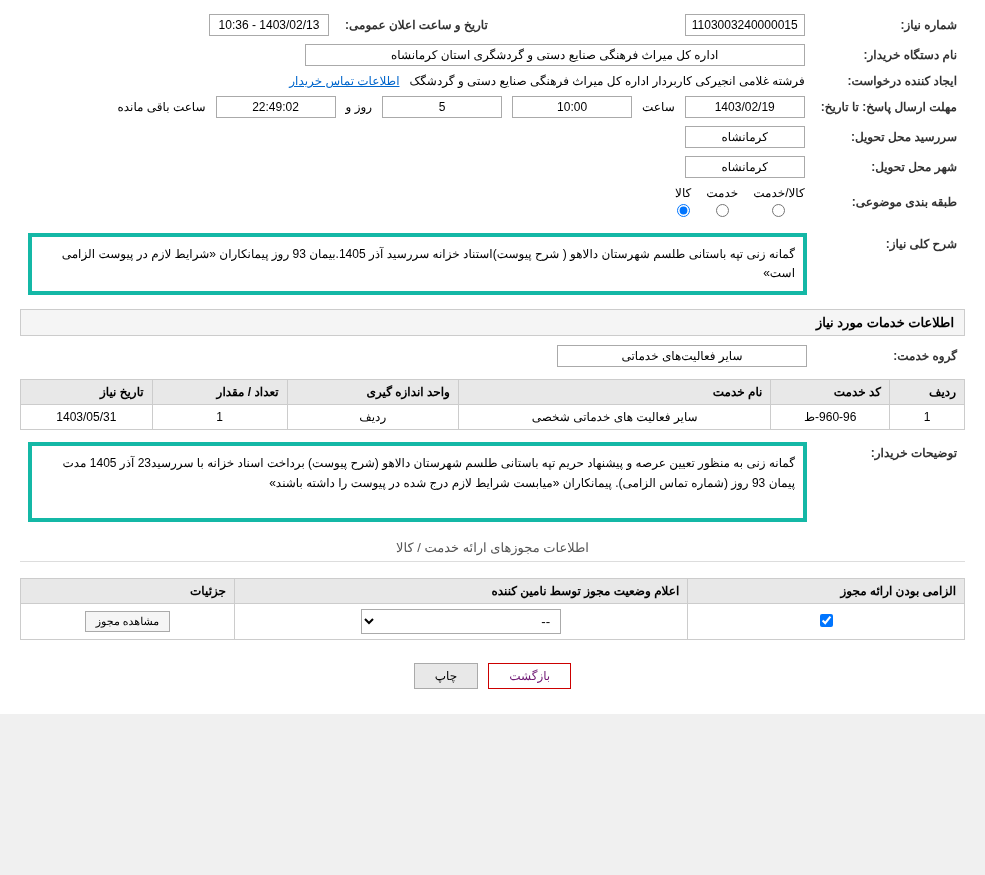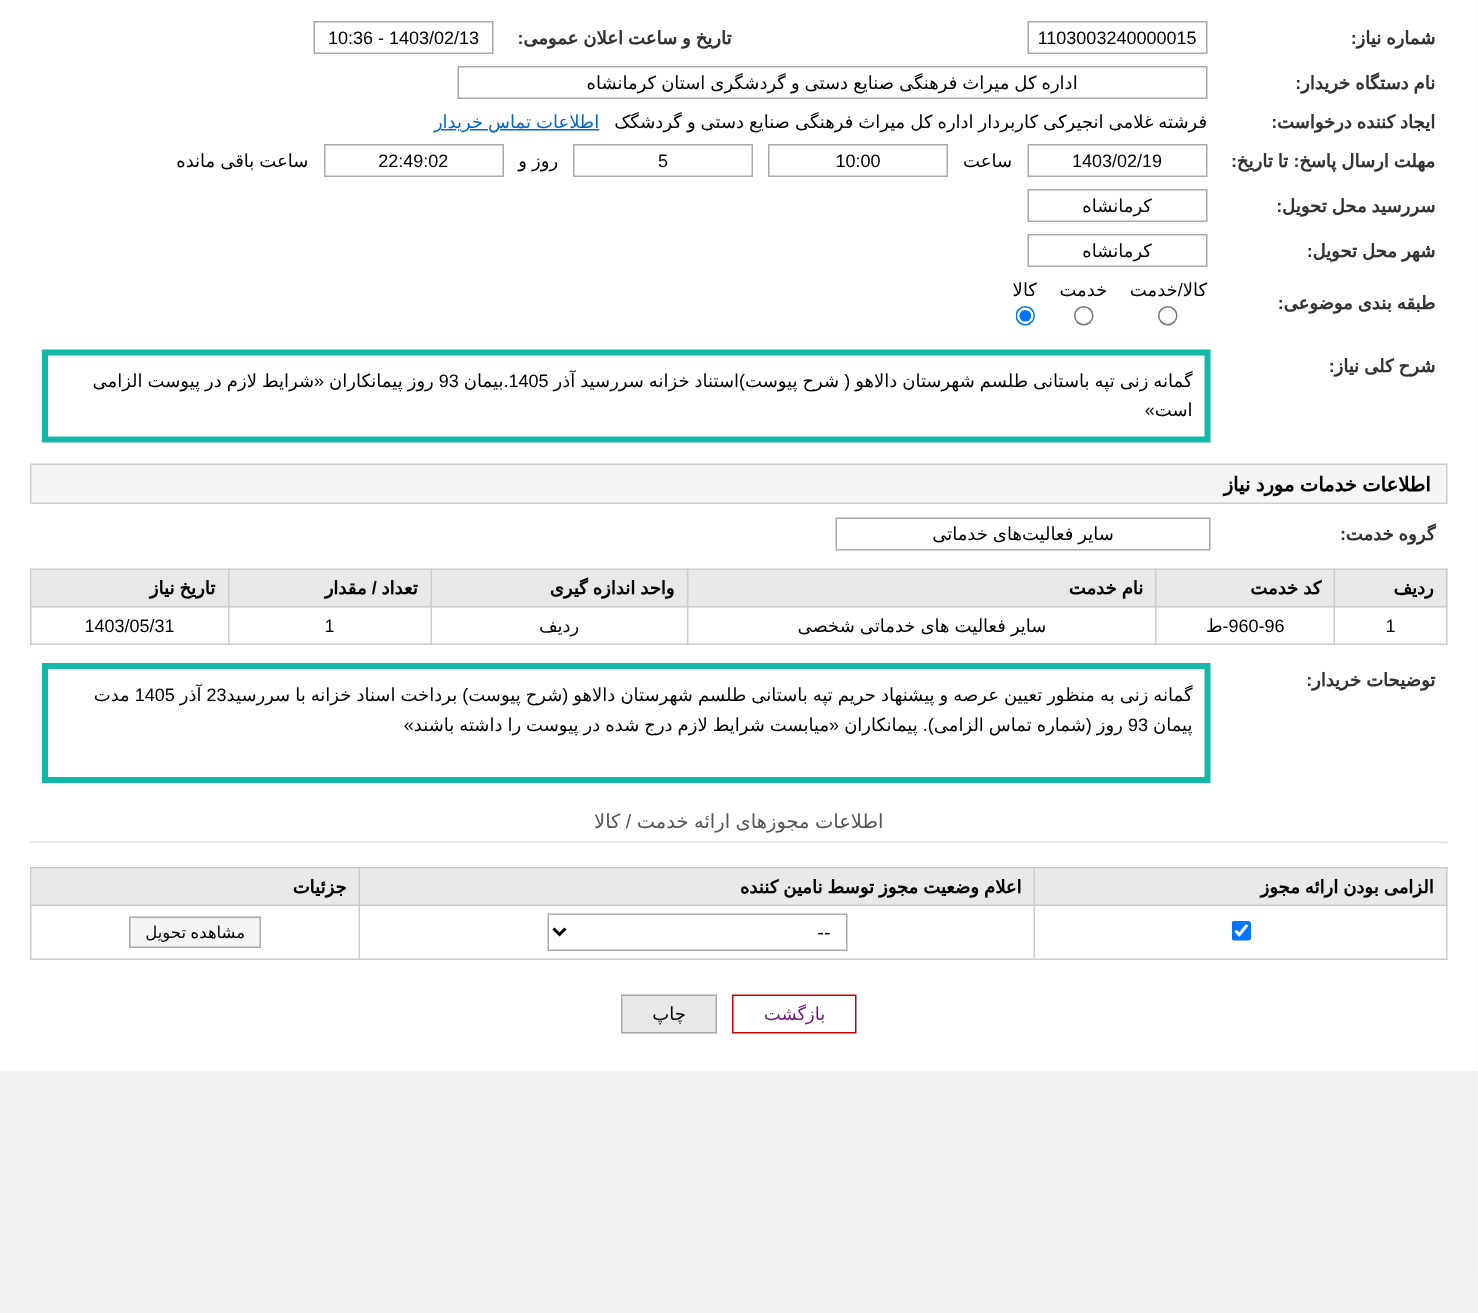--- a/index.html
+++ b/index.html
@@ -315,21 +315,21 @@
         <tr id="license-table-header">
         <th>الزامی بودن ارائه مجوز</th>
             <th>اعلام وضعیت مجوز توسط نامین کننده</th>
             <th>جزئیات</th>
           </tr>
       </thead>
       <tbody id="license-table-body">
       <tr>
             <td class="checkbox-cell"><input type="checkbox" checked="" style=""></td>
             <td><select class="select-box"><option>--</option></select></td>
-            <td><button class="view-btn">مشاهده تحویل</button></td>
+            <td><button class="view-btn">مشاهده مجوز</button></td>
           </tr>
         </tbody>
     </table>
 
     <div class="button-row">
       <button class="btn btn-back">بازگشت</button>
       <button class="btn btn-print">چاپ</button>
     </div>
 
   </div>

